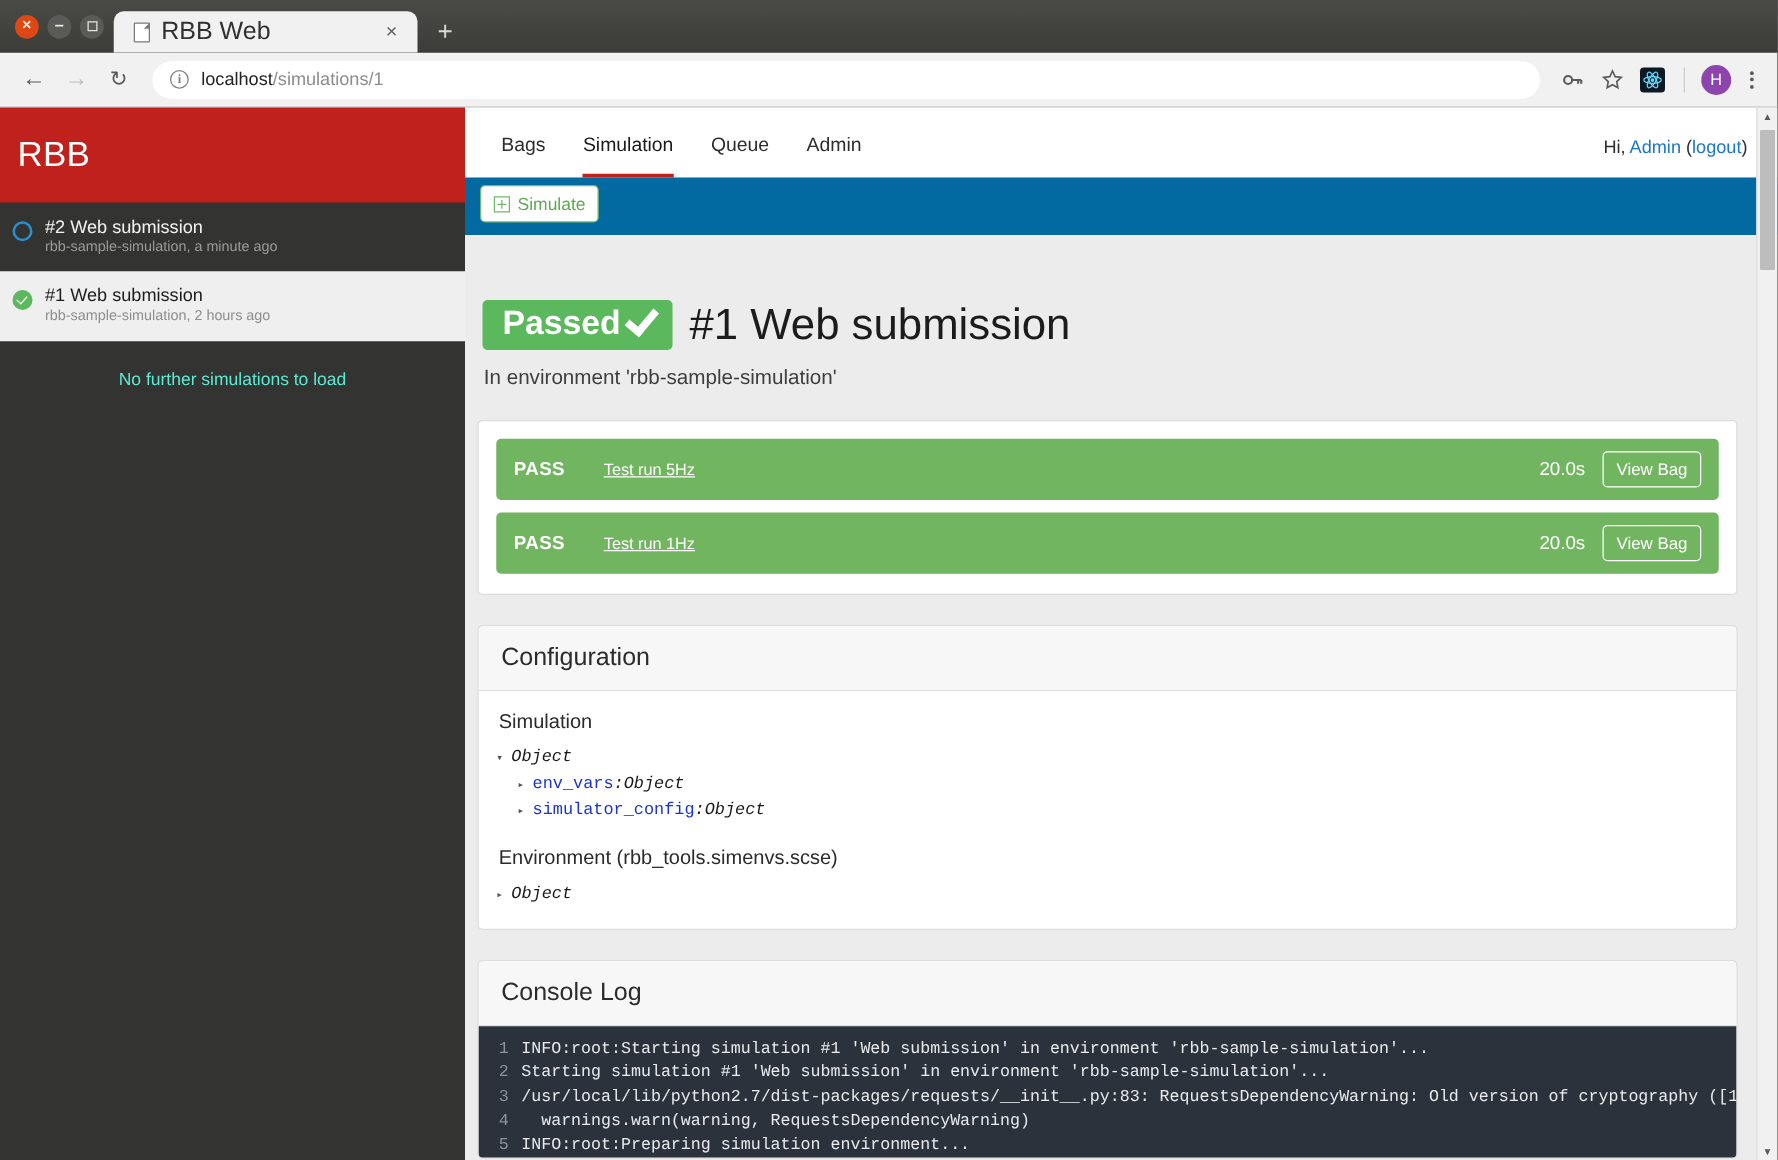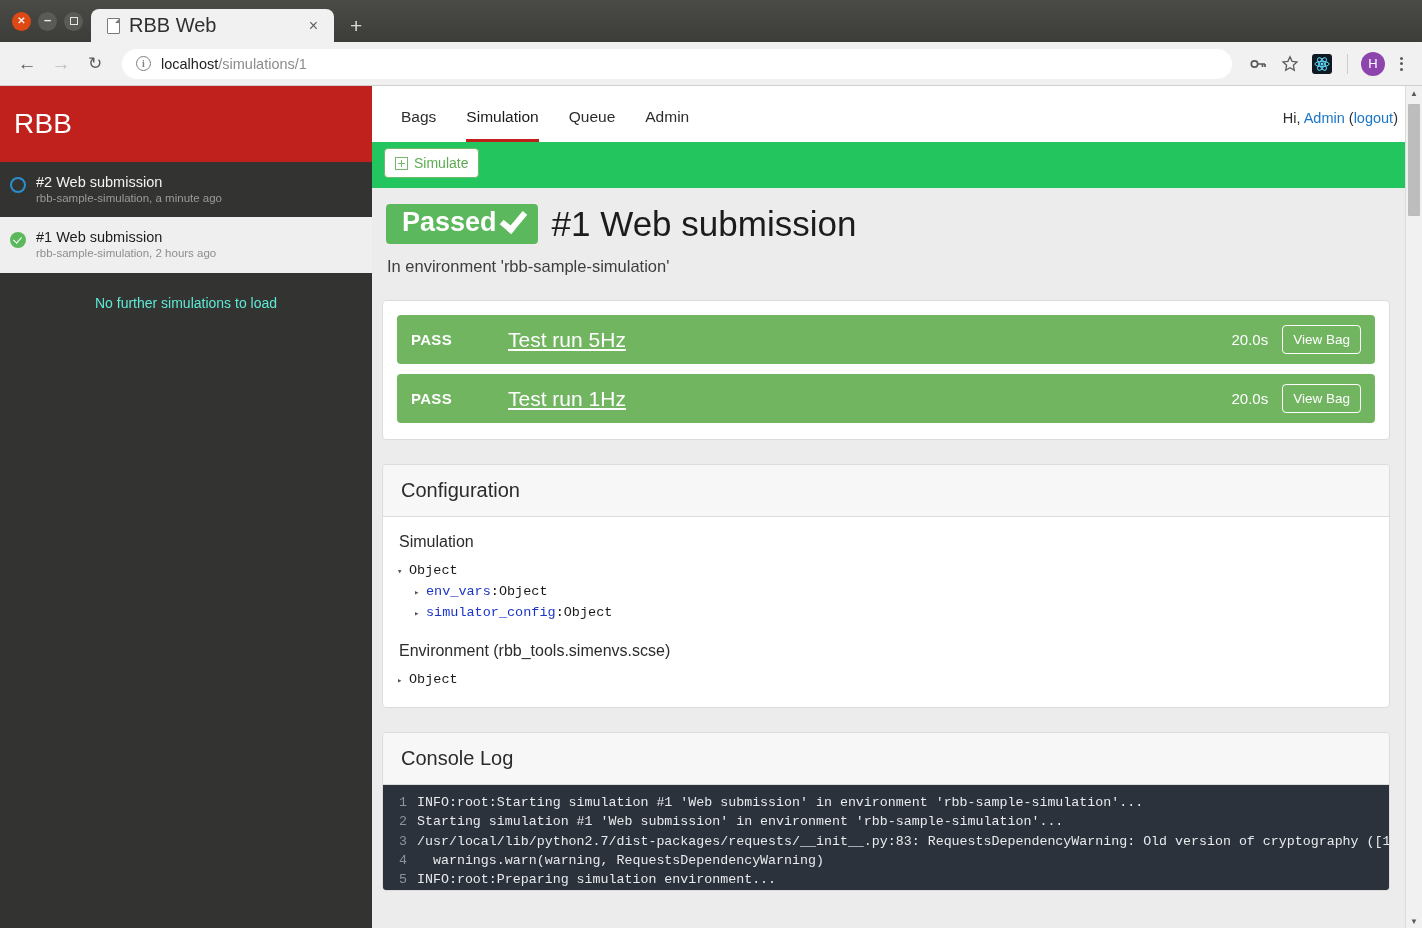--- a/index.html
+++ b/index.html
@@ -115,35 +115,35 @@
   .navtab { font-size: 15.5px; color: #2d2d2d; padding: 0 15px 16px 15px;
             cursor: pointer; position: relative; }
   .navtab.active { color: #1a1a1a; }
   .navtab.active:after {
     content: ""; position: absolute; left: 15px; right: 15px; bottom: 0;
     height: 3px; background: #c1211c;
   }
   .navright { margin-left: auto; padding: 0 24px 16px 0; font-size: 14.5px; color: #2d2d2d; }
   .navright a { color: #1976c8; text-decoration: none; }
 
-  .subbar { background: #22c55e; padding: 6px 16px 10px 12px; }
+  .subbar { background: #0369a1; padding: 6px 16px 10px 12px; }
   .simulate-btn {
     display: inline-flex; align-items: center; gap: 6px;
     border: 1px solid #74b96a; border-radius: 4px; background: #fff;
     color: #5cab52; font-size: 14px; padding: 6px 10px; cursor: pointer;
   }
   .plusbox { width: 13px; height: 13px; border: 1.3px solid #74b96a; position: relative; }
   .plusbox:before, .plusbox:after { content:""; position: absolute; background: #74b96a; }
   .plusbox:before { left: 2px; right: 2px; top: 5px; height: 1.3px; }
   .plusbox:after { top: 2px; bottom: 2px; left: 5px; width: 1.3px; }
 
   .scrollarea { flex: 1; overflow: hidden; position: relative; padding: 0 32px 0 10px; }
   .page-inner { padding-top: 16px; }
 
-  .heading-row { display: flex; align-items: center; gap: 14px; padding-left: 4px; }
+  .heading-row { display: flex; align-items: center; gap: 14px; padding-left: 4px; margin-top: 36px; }
   .badge-passed {
     background: #5cb85c; color: #fff; font-size: 27px; font-weight: 600;
     padding: 5px 14px 8px 16px; border-radius: 4px; display: inline-flex;
     align-items: center; gap: 9px; line-height: 1;
   }
   .badge-check { display: inline-block; width: 15px; height: 25px;
                  border: solid #fff; border-width: 0 6px 6px 0;
                  transform: rotate(40deg); margin-top: -7px; margin-right: 3px; }
   .page-title { font-size: 35px; color: #1c1c1c; font-weight: 400; }
   .page-sub { font-size: 16.5px; color: #3e3e3e; padding: 13px 0 0 5px; }
@@ -155,35 +155,35 @@
                 border-radius: 4px 4px 0 0; }
   .panel-body { padding: 14px 14px 16px 14px; }
 
   .run-row {
     background: #72b561; border-radius: 4px; color: #fff;
     display: flex; align-items: center; padding: 10px 14px; margin-bottom: 10px;
     min-height: 44px;
   }
   .run-row:last-child { margin-bottom: 0; }
   .run-status { font-size: 15px; font-weight: 700; width: 72px; letter-spacing: .3px; }
-  .run-name { font-size: 21px; color: #fff; text-decoration: underline; cursor: pointer; margin-left: 25px; }
+  .run-name { font-size: 13px; color: #fff; text-decoration: underline; cursor: pointer; }
   .run-dur { margin-left: auto; font-size: 15px; padding-right: 14px; }
   .run-btn { border: 1px solid #fff; border-radius: 4px; background: transparent;
              color: #fff; font-size: 13.5px; padding: 6px 10px; cursor: pointer;
              font-family: "Liberation Sans", sans-serif; }
 
   .cfg-label { font-size: 16px; color: #2b2b2b; padding: 2px 0 10px 2px; }
   .cfg-label.second { padding-top: 18px; }
   .json-tree { font-family: "Liberation Mono", monospace; font-size: 13.5px;
                color: #1a1a1a; line-height: 1.55; }
   .json-row { display: flex; align-items: baseline; }
   .json-row.indent { padding-left: 17px; }
   .tri { color: #555; font-size: 9px; margin-right: 4px; width: 8px; display: inline-block; cursor: pointer; }
   .json-key { color: #1a35c8; }
-  .json-val { color: #1a1a1a; }
+  .json-val { color: #1a1a1a; font-style: italic; }
 
   .console { background: #2b323b; color: #e6e6e6; padding: 8px 0 0 0;
              font-family: "Liberation Mono", monospace; font-size: 13.3px;
              line-height: 1.46; overflow: hidden; position: relative;
              border-radius: 0 0 3px 3px; }
   .log-line { display: flex; white-space: pre; }
   .log-no { color: #8a93a0; width: 34px; text-align: right; padding-right: 10px;
             flex-shrink: 0; user-select: none; }
   .log-txt { color: #e8eaed; }
 

